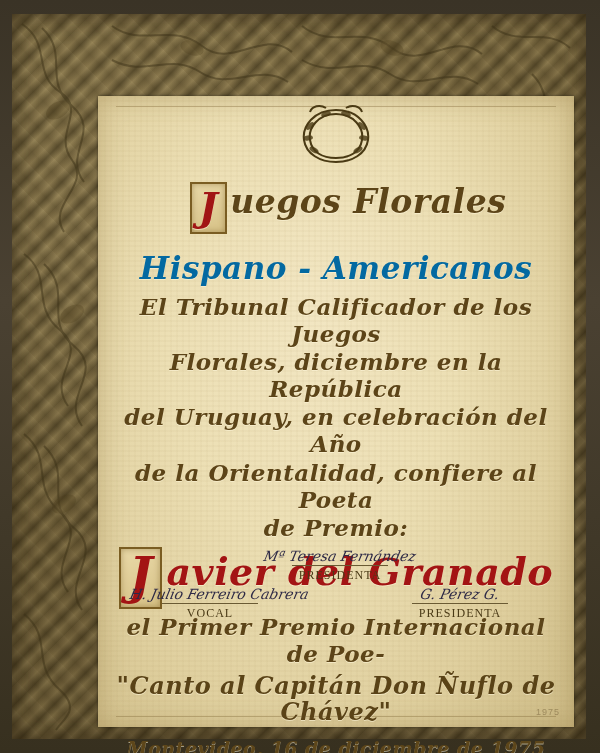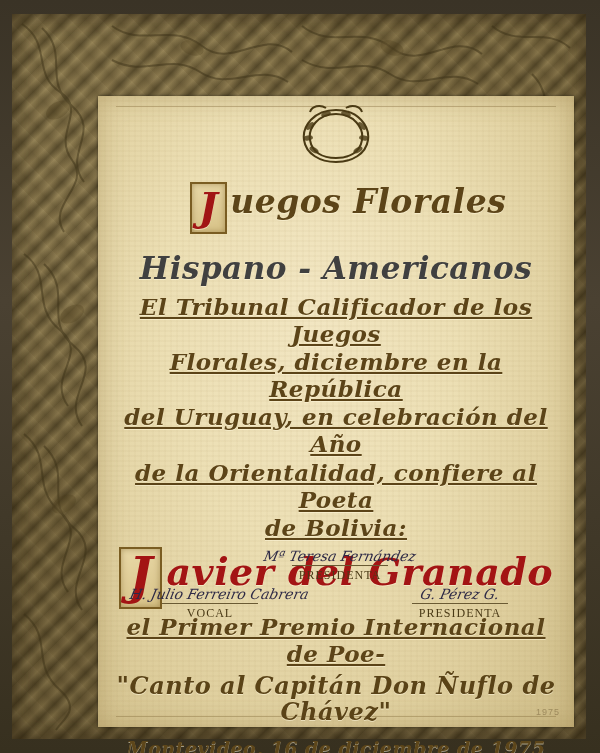--- a/index.html
+++ b/index.html
@@ -123,21 +123,21 @@
   }
 
   .title-line-1 {
     font-size: 33px;
     margin: 16px;
     padding-left: 24px;
   }
   .title-line-2 {
     font-size: 31px;
     margin: 18px 0 8px 0;
-    color: #404040;
+    color: #0369a1;
   }
 
   .drop-cap-box {
     display: inline-block;
     border: 2px solid #7a5d22;
     background: linear-gradient(160deg,#e9d9a8,#d7c287);
     color: #a11515;
     font-family: "DejaVu Serif", serif;
     font-weight: bold;
     font-style: italic;
@@ -154,21 +154,20 @@
     font-size: 50px;
     padding: 2px 8px 6px 8px;
     margin-right: 4px;
     color: #a31414;
   }
 
   .body-line {
     font-size: 23px;
     margin: 1px 12px;
     line-height: 1.18;
-    text-decoration: underline;
   }
 
   .awardee-row {
     margin: 6px 0 4px 0;
   }
   .awardee {
     font-family: "DejaVu Serif", serif;
     font-style: italic;
     font-weight: bold;
     font-size: 38px;
@@ -307,21 +306,21 @@
     <div class="script title-line-1">
       <span class="drop-cap-box cap-small">J</span><span>uegos Florales</span>
     </div>
 
     <div class="script title-line-2">Hispano - Americanos</div>
 
     <div class="script body-line">El Tribunal Calificador de los Juegos</div>
     <div class="script body-line">Florales, diciembre en la República</div>
     <div class="script body-line">del Uruguay, en celebración del Año</div>
     <div class="script body-line">de la Orientalidad, confiere al Poeta</div>
-    <div class="script body-line">de Bolivia:</div>
+    <div class="script body-line">de Premio:</div>
 
     <div class="awardee-row">
       <span class="drop-cap-box cap-large">J</span><span class="awardee">avier del Granado</span>
     </div>
 
     <div class="script body-line">el Primer Premio Internacional de Poe-</div>
 
     <div class="script work-title">"Canto al Capitán Don Ñuflo de Chávez"</div>
 
     <div class="script place-date">Montevideo, 16 de diciembre de 1975</div>

